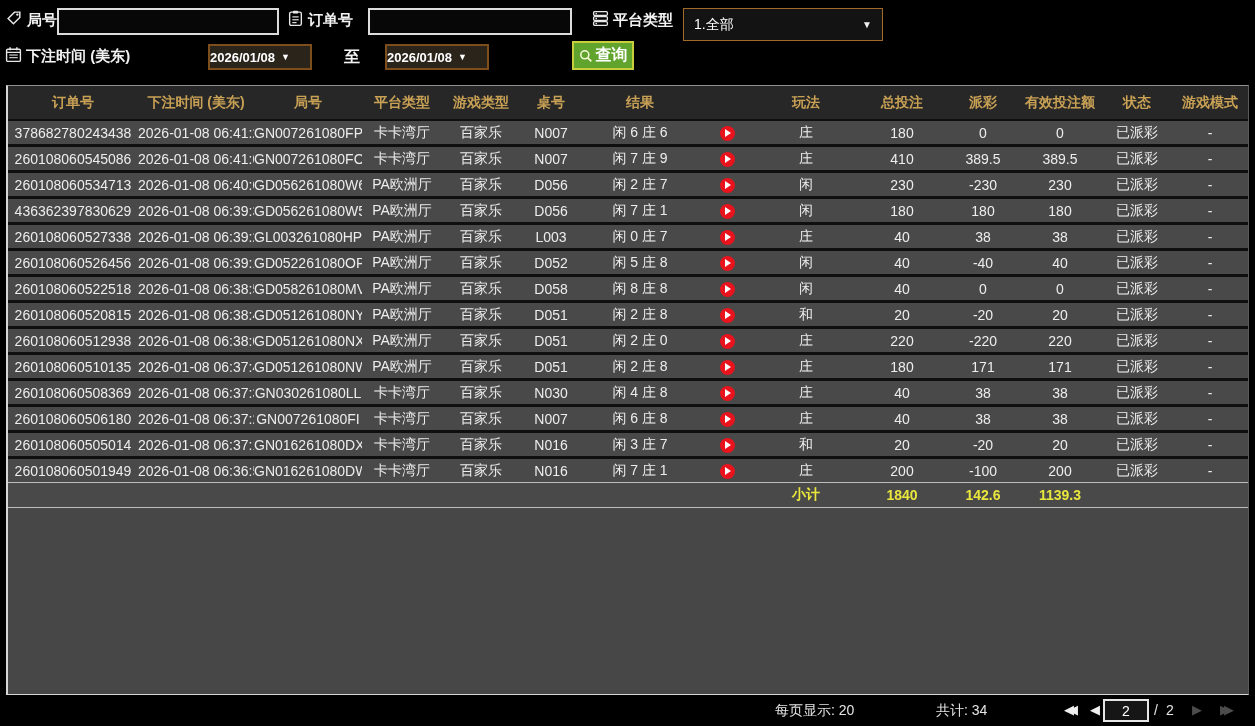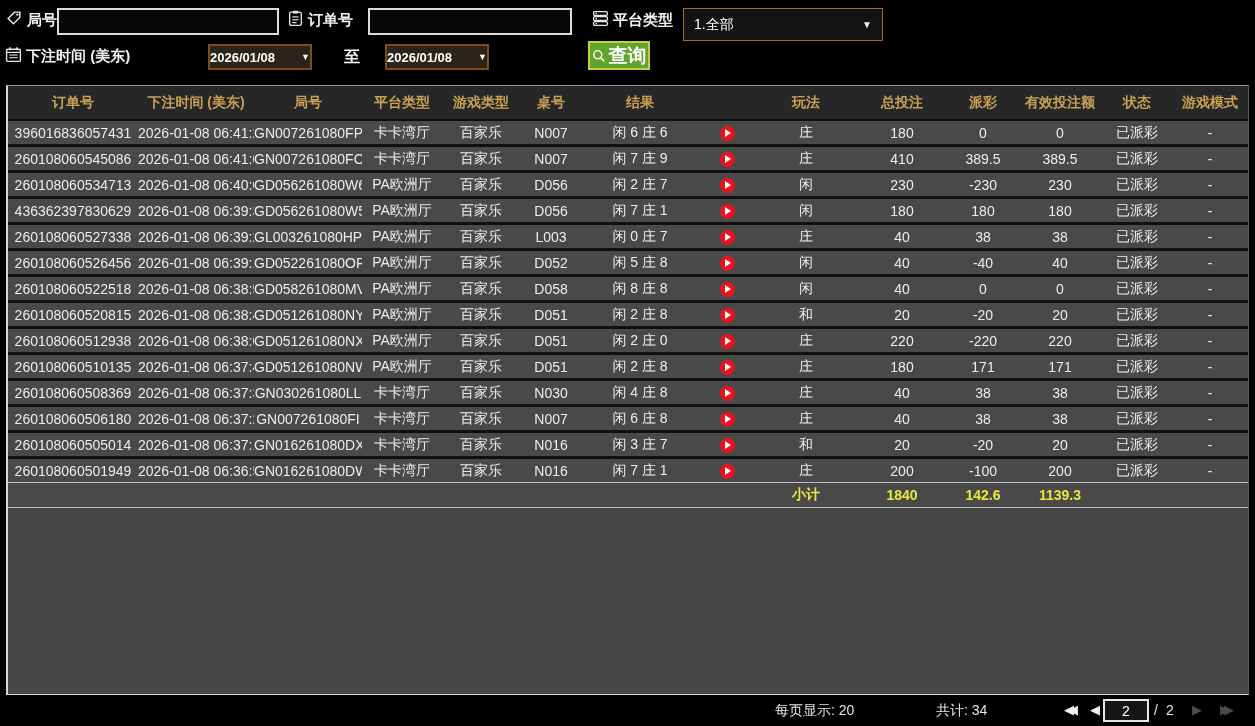--- a/index.html
+++ b/index.html
@@ -7,27 +7,27 @@
   .app{position:relative;width:1255px;height:726px;background:#000;}
 
   
   .filter-bar{position:absolute;left:0;top:0;width:1255px;height:85px;}
   .flabel{position:absolute;color:#f2f2f2;font-size:15px;font-weight:700;white-space:nowrap;}
   .ficon{position:absolute;width:17px;height:17px;}
   .tinput{position:absolute;height:23px;background:#070707;border:2px solid #dcdcdc;
     color:#fff;font-size:14px;padding:0 6px;outline:none;}
   .datebox{position:absolute;height:22px;background:#2a241b;border:2px solid #7d4e1c;
     color:#fff;font-size:13px;font-weight:700;display:flex;align-items:center;
-    justify-content:space-between;gap:6px;cursor:pointer;}
+    justify-content:flex-start;gap:6px;cursor:pointer;}
   .datebox .arr{font-size:9px;color:#fff;}
   .selectbox{position:absolute;height:23px;background:#131313;border:1px solid #a16a28;
     color:#fff;font-size:14px;display:flex;align-items:center;padding:4px 10px;cursor:pointer;}
   .selectbox .arr{margin-left:auto;font-size:10px;color:#eee;}
-  .search-btn{position:absolute;left:588px;top:41px;width:62px;height:29px;background:#60a42e;
-    border:2px solid #c9ce3e;color:#fff;font-size:19px;font-weight:700;display:flex;
+  .search-btn{position:absolute;left:572px;top:41px;width:62px;height:29px;background:#60a42e;
+    border:2px solid #c9ce3e;color:#fff;font-size:16px;font-weight:700;display:flex;
     align-items:center;justify-content:center;gap:3px;cursor:pointer;box-sizing:border-box;}
 
   
   .grid-wrap{position:absolute;left:6px;top:85px;width:1243px;height:610px;box-sizing:border-box;
     border-top:1px solid #8f8f8f;border-left:2px solid #d6d6d6;border-bottom:1px solid #d6d6d6;
     border-right:1px solid #5a5a5a;background:#474747;display:flex;flex-direction:column;}
   table.grid{width:100%;border-collapse:separate;border-spacing:0;table-layout:fixed;}
   .grid th{height:33px;background:#272727;color:#c9a155;font-size:14px;font-weight:700;
     text-align:center;border-bottom:2px solid #0f0f0f;padding:0;white-space:nowrap;overflow:hidden;}
   .grid td{height:23px;background:#494949;color:#ededed;font-size:14px;text-align:center;
@@ -154,21 +154,21 @@
             <th>玩法</th>
             <th>总投注</th>
             <th>派彩</th>
             <th>有效投注额</th>
             <th>状态</th>
             <th>游戏模式</th>
           </tr>
         </thead>
       <tbody id="tbody">
           <tr>
-            <td>396016836057431</td>
+            <td>378682780243438</td>
             <td>2026-01-08 06:41:27</td>
             <td>GN007261080FP</td>
             <td>卡卡湾厅</td>
             <td>百家乐</td>
             <td>N007</td>
             <td>闲 6 庄 6</td>
             <td><span class="playbtn">
                 <span class="tri"></span>
               </span></td>
             <td>庄</td>

